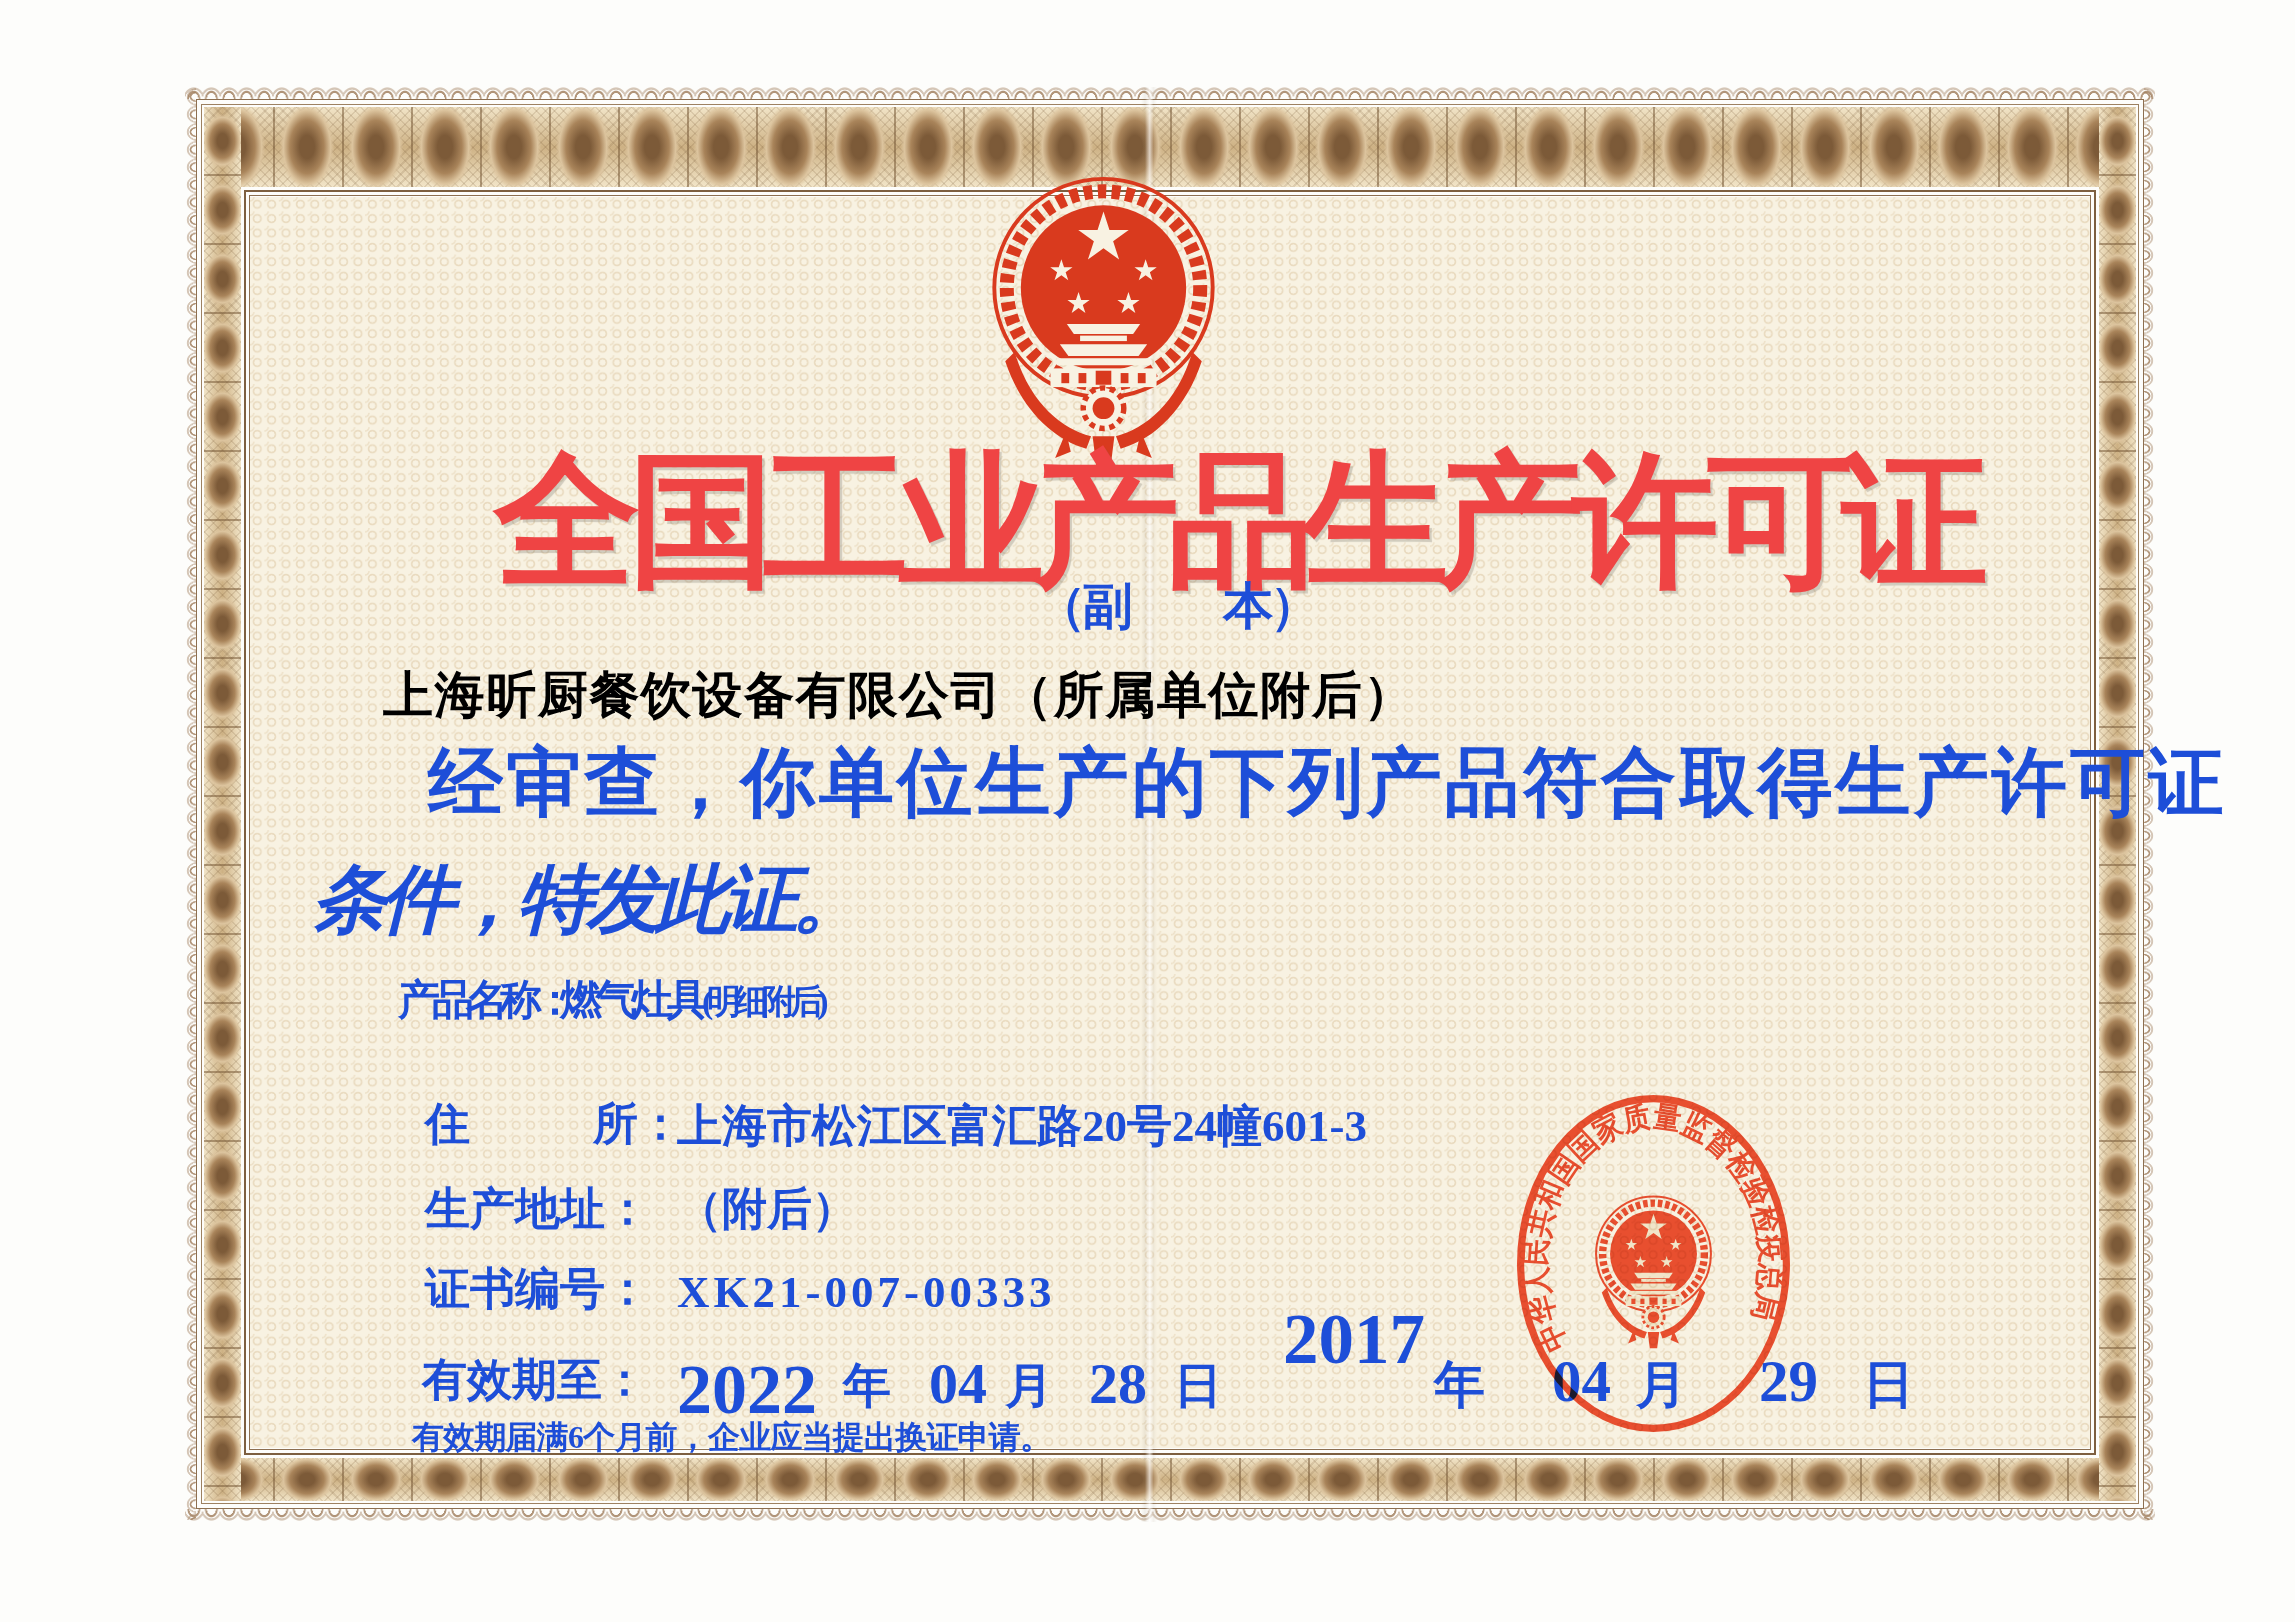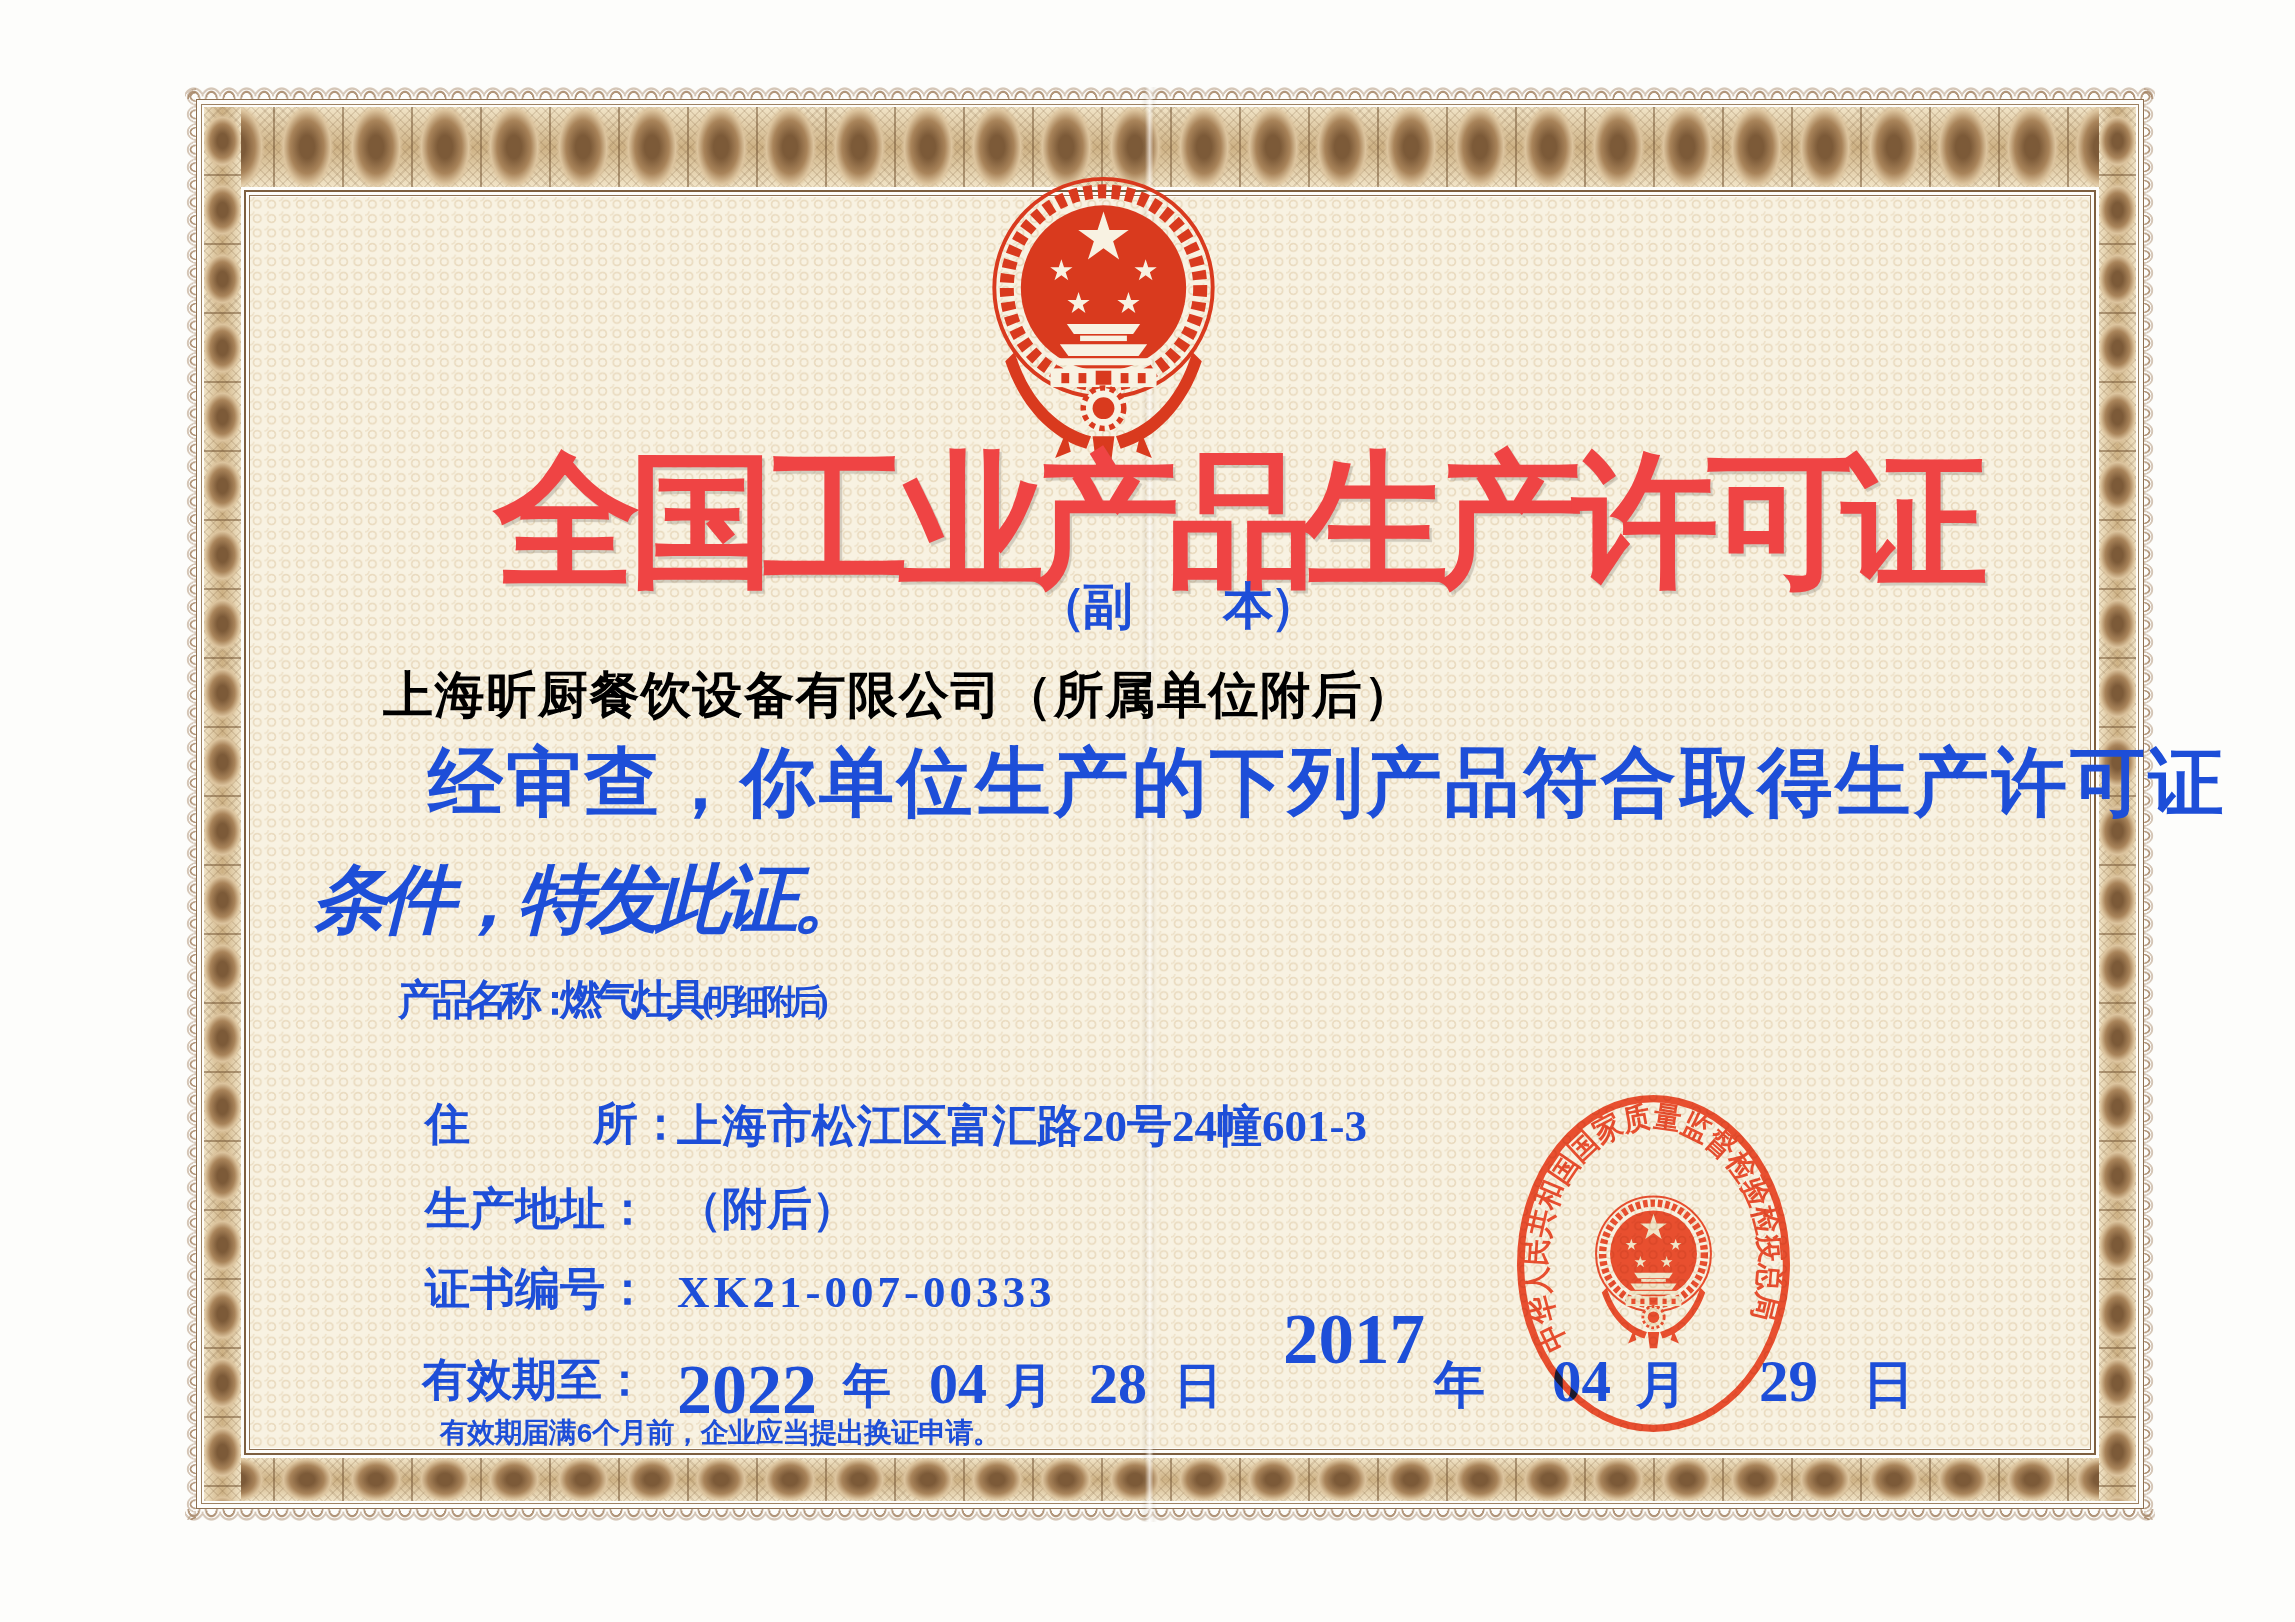--- a/index.html
+++ b/index.html
@@ -78,21 +78,21 @@
   .t-f3l{left:425px;top:1267px;}
   .t-f3v{left:677px;top:1270px;letter-spacing:4px;}
   .t-f4l{left:422px;top:1358px;}
   .dtok{font-weight:700;line-height:1;}
   .vt0{left:677px;top:1355px;font-size:70px;}
   .vt1{left:843px;top:1362px;font-size:48px;}
   .vt2{left:929px;top:1355px;font-size:58px;}
   .vt3{left:1005px;top:1362px;font-size:48px;}
   .vt4{left:1089px;top:1355px;font-size:58px;}
   .vt5{left:1174px;top:1362px;font-size:48px;}
-  .t-note{left:440px;top:1418px;font-size:28px;letter-spacing:-0.8px;font-weight:600;line-height:1.2;font-family:Liberation Mono, monospace;}
+  .t-note{left:412px;top:1418px;font-size:32px;letter-spacing:-0.8px;font-weight:600;line-height:1.2;}
   .it0{left:1283px;top:1304px;font-size:71px;}
   .it1{left:1434px;top:1360px;font-size:51px;}
   .it2{left:1552px;top:1352px;font-size:59px;}
   .it3{left:1636px;top:1360px;font-size:51px;}
   .it4{left:1759px;top:1352px;font-size:59px;}
   .it5{left:1863px;top:1360px;font-size:51px;}
 
   .emblem-top{position:absolute;left:985px;top:157px;width:237px;height:312px;color:#d93a1e;}
   .seal{position:absolute;left:1499px;top:1089px;width:309px;height:349px;mix-blend-mode:multiply;opacity:.95;}
   .seal text{font-family:"Liberation Serif","DejaVu Serif",serif;font-weight:bold;}

